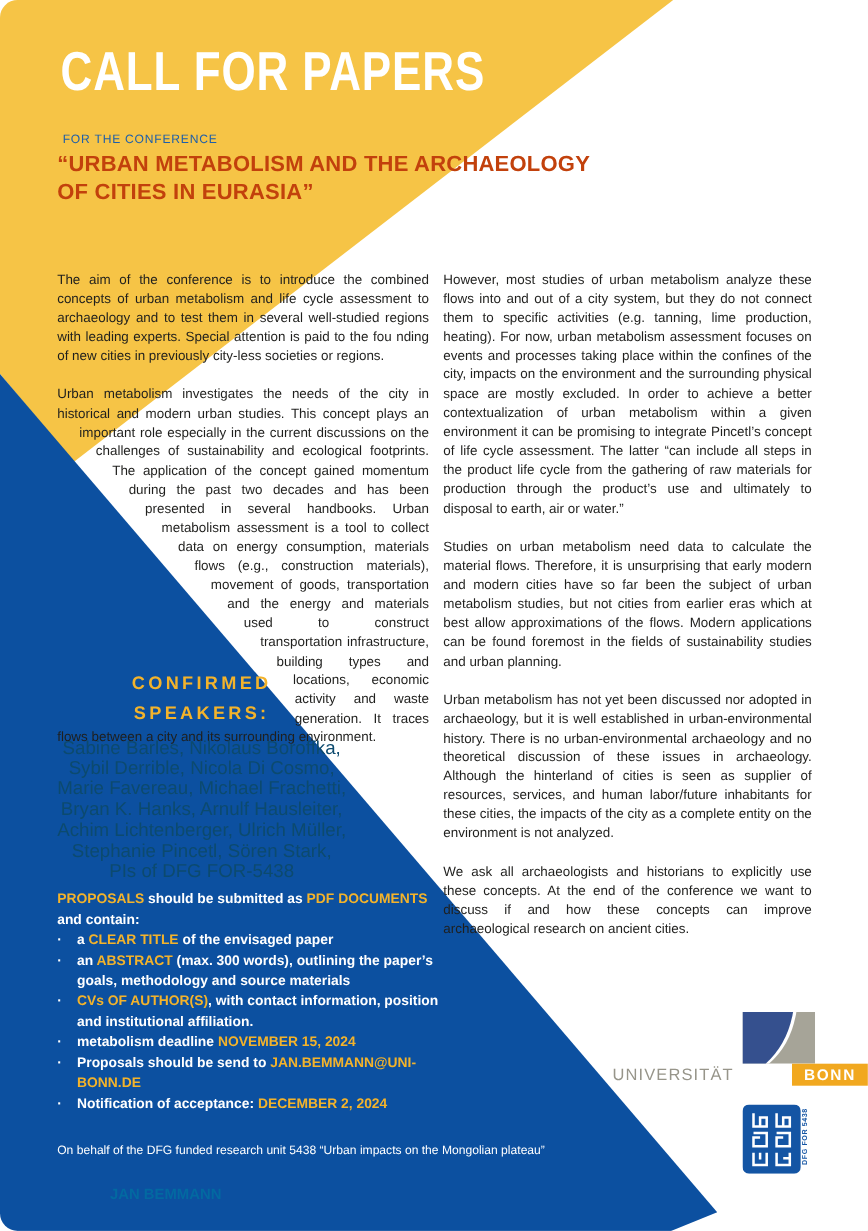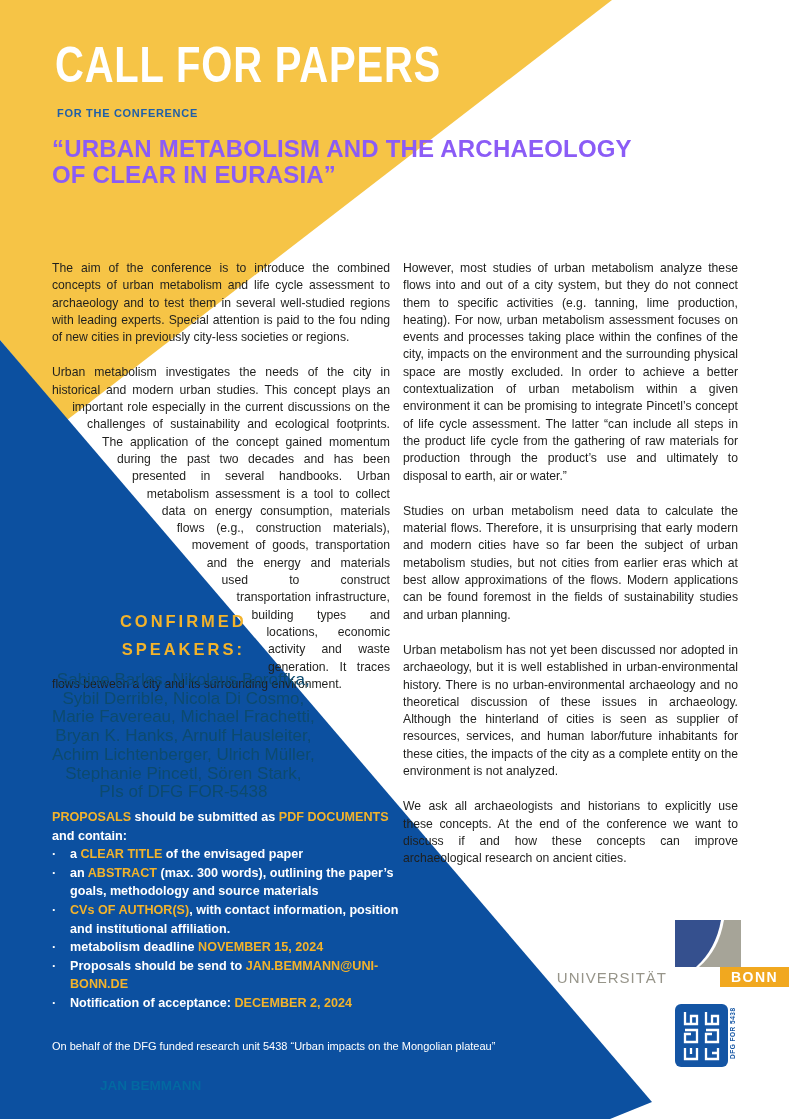--- a/index.html
+++ b/index.html
@@ -1,32 +1,32 @@
 <!DOCTYPE html>
 <html><head>
 <meta charset="utf-8">
 <style>
   html,body{margin:0;padding:0;background:#ffffff;}
   .page{position:relative;width:789px;height:1119px;overflow:hidden;background:#ffffff;
-        font-family:"Liberation Sans",sans-serif;-webkit-font-smoothing:antialiased;}
+        font-family:"Liberation Sans",sans-serif;border-radius:16px;-webkit-font-smoothing:antialiased;}
   
   .bg{position:absolute;left:0;top:0;width:789px;height:1119px;}
   .bg-yellow{background:#F6C446;clip-path:polygon(0 0,612px 0,67px 420px,0 340px);}
   .bg-blue{background:#0C50A0;clip-path:polygon(0 340px,652px 1102px,610px 1119px,0 1119px);}
   
   .banner{position:absolute;left:55px;top:36px;color:#ffffff;font-size:50px;font-weight:bold;
           letter-spacing:1px;transform:scaleX(.8);transform-origin:0 0;white-space:nowrap;}
-  .kicker{position:absolute;left:57px;top:107px;color:#1E5FA9;font-size:11px;font-weight:bold;
+  .kicker{position:absolute;left:57px;top:121px;color:#1E5FA9;font-size:11px;font-weight:normal;
           letter-spacing:.7px;white-space:nowrap;}
-  .conf-title{position:absolute;left:52px;top:136px;color:#8b5cf6;font-size:24px;font-weight:bold;
+  .conf-title{position:absolute;left:52px;top:136px;color:#c2410c;font-size:20px;font-weight:bold;
           line-height:26px;letter-spacing:.2px;white-space:nowrap;}
   .venue{position:absolute;left:52px;top:190px;color:#1E5FA9;font-size:13px;font-weight:bold;
           letter-spacing:.2px;white-space:nowrap;}
   
-  .col{position:absolute;top:260px;font-size:12.2px;line-height:17.3px;color:#1F1F1D;
+  .col{position:absolute;top:246px;font-size:12.2px;line-height:17.3px;color:#1F1F1D;
        text-align:justify;}
   .col p{margin:0 0 18px 0;}
   .col-left{left:52px;width:338px;}
   .col-right{left:403px;width:335px;}
   .wrap-spacer{float:left;width:216px;height:300px;
        shape-outside:polygon(0 50px,216px 300px,0 300px);shape-margin:14px;}
   
   .speakers{position:absolute;left:52px;top:607px;text-align:center;}
   .spk-head{color:#F3B32B;font-size:16.5px;font-weight:bold;letter-spacing:3px;line-height:28px;}
   .spk-list{margin-top:8px;color:#0c4a6e;font-size:17px;font-weight:normal;line-height:18.7px;}
@@ -59,21 +59,21 @@
 <div class="page">
 
   <div class="bg bg-yellow"></div>
   <div class="bg bg-blue"></div>
 
   <div class="banner">CALL FOR PAPERS</div>
 
   <div class="kicker">FOR THE CONFERENCE</div>
   <div class="conf-title">
     <div>“URBAN METABOLISM AND THE ARCHAEOLOGY</div>
-    <div>OF CLEAR IN EURASIA”</div>
+    <div>OF CITIES IN EURASIA”</div>
   </div>
 
   <div class="col col-left">
     <p>The aim of the conference is to introduce the combined concepts of urban metabolism and life cycle assessment to archaeology and to test them in several well-studied regions with leading experts. Special attention is paid to the fou nding of new cities in previously city-less societies or regions.</p>
     <p><span class="wrap-spacer"></span><span>Urban metabolism investigates the needs of the city in historical and modern urban studies. This concept plays an important role especially in the current discussions on the challenges of sustainability and ecological footprints. The application of the concept gained momentum during the past two decades and has been presented in several handbooks. Urban metabolism assessment is a tool to collect data on energy consumption, materials flows (e.g., construction materials), movement of goods, transportation and the energy and materials used to construct transportation infrastructure, building types and locations, economic activity and waste generation. It traces flows between a city and its surrounding environment.</span></p>
   </div>
 
   <div class="col col-right">
     <p>However, most studies of urban metabolism analyze these flows into and out of a city system, but they do not connect them to specific activities (e.g. tanning, lime production, heating). For now, urban metabolism assessment focuses on events and processes taking place within the confines of the city, impacts on the environment and the surrounding physical space are mostly excluded. In order to achieve a better contextualization of urban metabolism within a given environment it can be promising to integrate Pincetl’s concept of life cycle assessment. The latter “can include all steps in the product life cycle from the gathering of raw materials for production through the product’s use and ultimately to disposal to earth, air or water.”</p>
     <p>Studies on urban metabolism need data to calculate the material flows. Therefore, it is unsurprising that early modern and modern cities have so far been the subject of urban metabolism studies, but not cities from earlier eras which at best allow approximations of the flows. Modern applications can be found foremost in the fields of sustainability studies and urban planning.</p>

